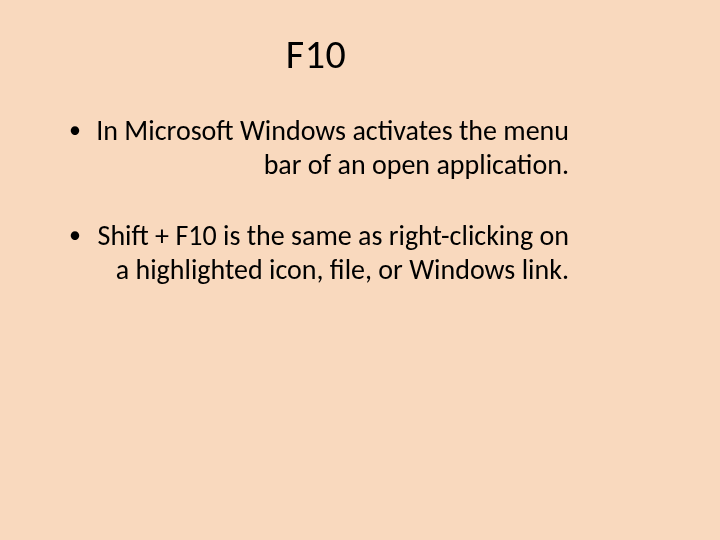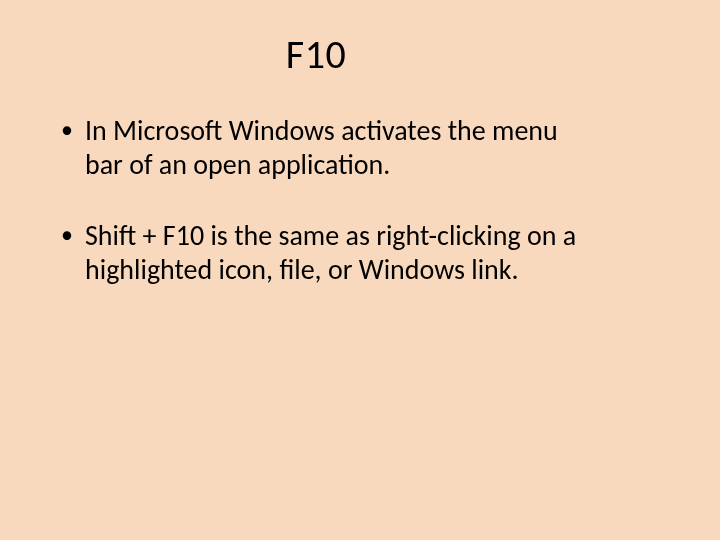--- a/index.html
+++ b/index.html
@@ -21,21 +21,22 @@
   .title {
     text-align: center;
     font-size: 40px;
     font-weight: 400;
     margin: 0 0 35px 0;
     letter-spacing: 0.5px;
   }
   ul.bullets {
     list-style: none;
     padding: 0;
-    margin: 0;
+    margin: 8px;
+    text-align: right;
   }
   ul.bullets > li {
     position: relative;
     padding-left: 30px;
     font-size: 28px;
     line-height: 1.2;
     margin-bottom: 38px;
   }
   ul.bullets > li::before {
     content: "•";

